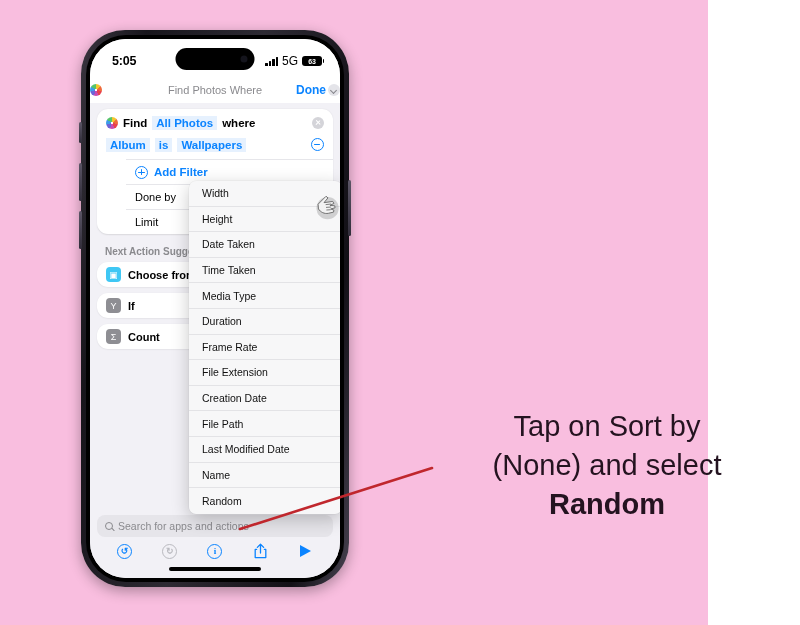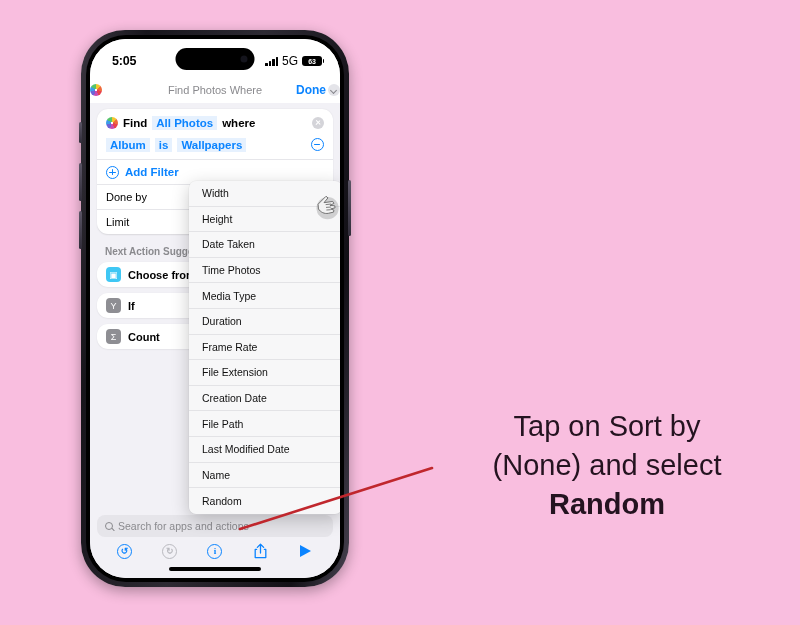--- a/index.html
+++ b/index.html
@@ -3,21 +3,21 @@
 <meta charset="utf-8">
 <style>
   * { box-sizing: border-box; margin: 0; padding: 0; }
   html, body {
     width: 800px; height: 625px;
     overflow: hidden;
     font-family: "Liberation Sans", sans-serif;
   }
   #stage {
     position: relative;
-    width: 800px; height: 625px;
+    width: 708px; height: 625px;
     background: #f9bedf;
   }
 
   
   #phone-frame {
     position: absolute;
     left: 81px; top: 30px;
     width: 268px; height: 557px;
     border-radius: 44px;
     background: linear-gradient(100deg,#3a3640 0%,#17151b 18%,#2d2a33 50%,#121016 84%,#474250 100%);
@@ -142,21 +142,21 @@
   }
   #find-card {
     background:#fff; border-radius: 11px;
     box-shadow: 0 0.5px 1.5px rgba(0,0,0,0.10);
     overflow: hidden;
   }
   .card-row {
     display:flex; align-items:center;
     padding: 0 9px; min-height: 25px;
   }
-  .row-sep { border-top: 0.6px solid #e6e6ea; }
+  .row-sep { border-top: 0.6px solid #e6e6ea; margin-left: 29px; }
   .tok-plain { font-size: 11.5px; color:#000; font-weight: bold; }
   .tok-blue {
     font-size: 11.5px; color:#0b84ff; font-weight: bold;
     background:#e6f1fe; border-radius: 0;
     padding: 1px 4px;
   }
   .gap { width: 5px; }
   .circle-x {
     margin-left:auto; width: 12px; height:12px; border-radius:50%;
     background:#d4d4d9; position:relative; flex:none;
@@ -382,21 +382,21 @@
           <div class="action-chip">
             <span class="chip-icon" style="background:#8e8e93">Σ</span>
             <span class="chip-label">Count</span>
           </div>
         </div>
 
         <div id="sort-menu">
           <div class="menu-item">Width</div>
           <div class="menu-item">Height</div>
           <div class="menu-item">Date Taken</div>
-          <div class="menu-item">Time Photos</div>
+          <div class="menu-item">Time Taken</div>
           <div class="menu-item">Media Type</div>
           <div class="menu-item">Duration</div>
           <div class="menu-item">Frame Rate</div>
           <div class="menu-item">File Extension</div>
           <div class="menu-item">Creation Date</div>
           <div class="menu-item">File Path</div>
           <div class="menu-item">Last Modified Date</div>
           <div class="menu-item">Name</div>
           <div class="menu-item">Random</div>
         </div>

